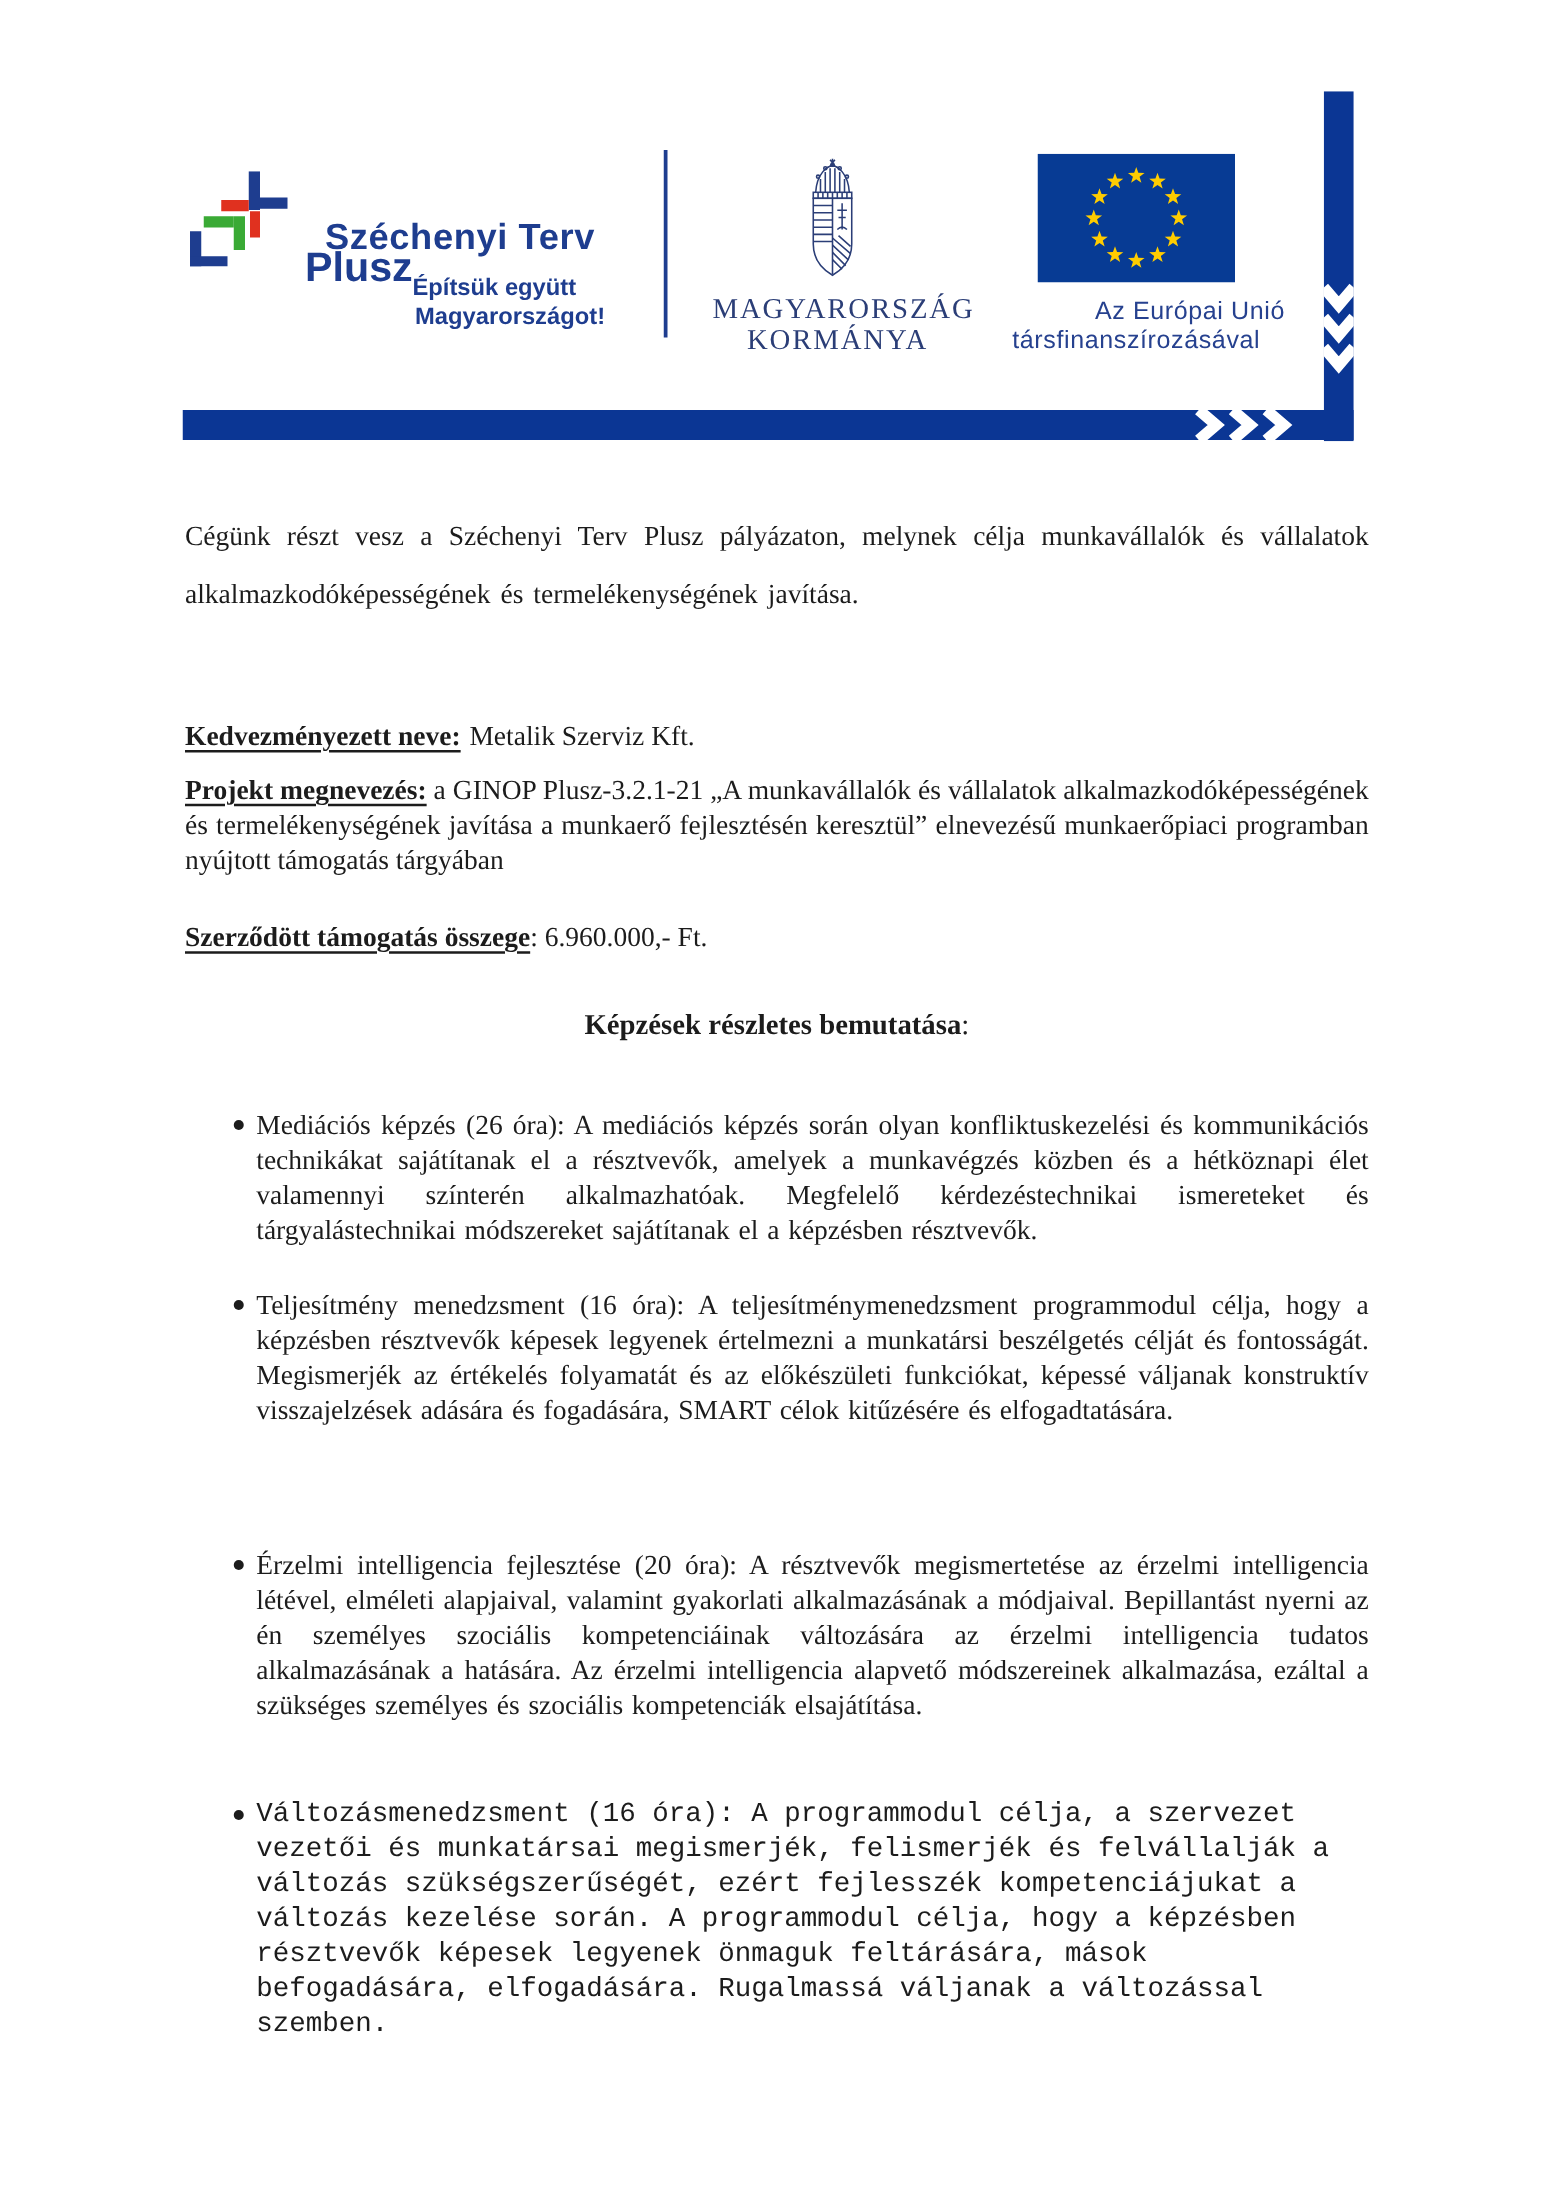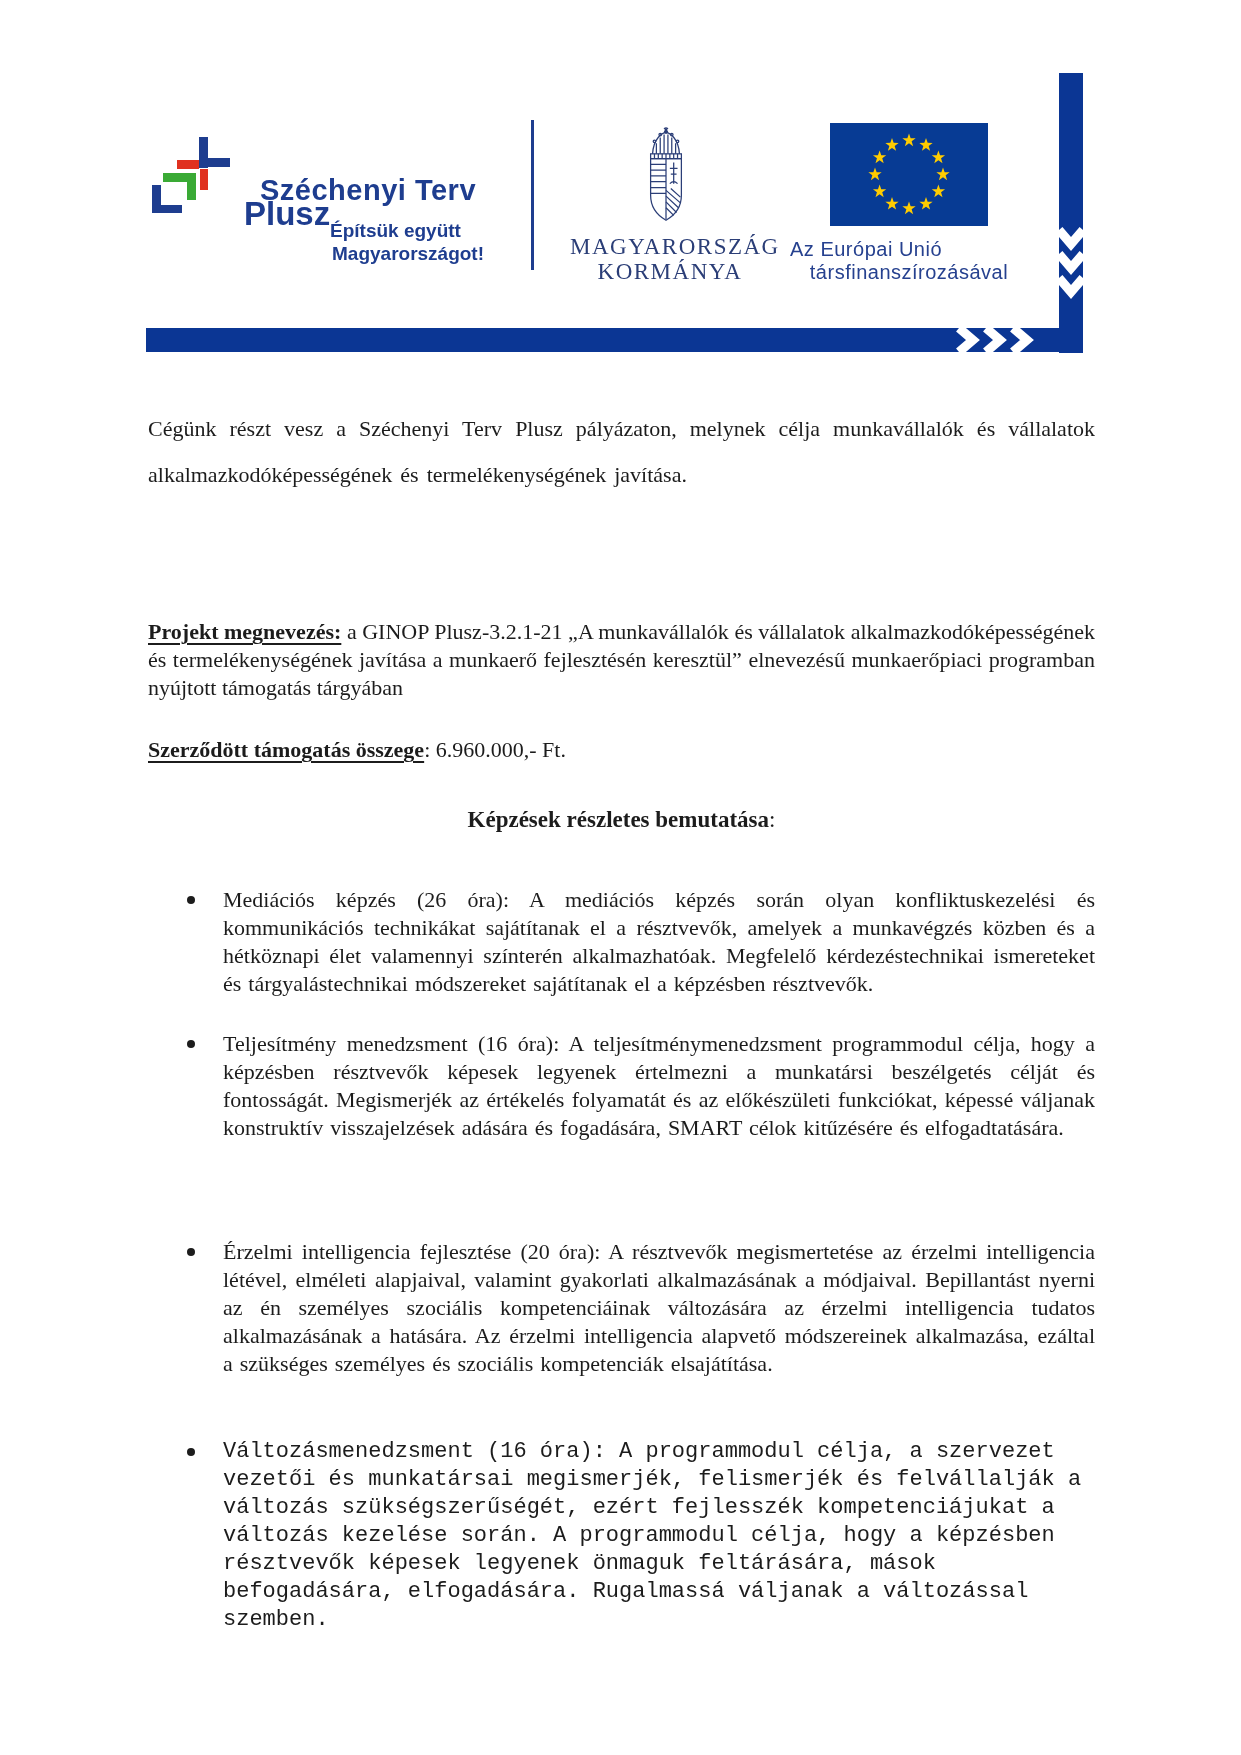--- a/index.html
+++ b/index.html
@@ -9,35 +9,35 @@
   }
   
   .abs { position:absolute; }
   .szp-title1 { left:244px; top:176px; font:bold 29px/1 "Liberation Sans","DejaVu Sans",sans-serif; color:#1e3d8f; letter-spacing:.5px; white-space:nowrap;margin-left:16px; }
   .szp-title2 { left:244px; top:197px; font:bold 33px/1 "Liberation Sans","DejaVu Sans",sans-serif; color:#1e3d8f; white-space:nowrap; }
   .szp-tag1   { left:330px; top:221px; font:bold 19px/1 "Liberation Sans","DejaVu Sans",sans-serif; color:#1e3d8f; white-space:nowrap; }
   .szp-tag2   { left:332px; top:244px; font:bold 19px/1 "Liberation Sans","DejaVu Sans",sans-serif; color:#1e3d8f; white-space:nowrap; }
   .divider { left:531px; top:120px; width:3px; height:150px; background:#1e3d8f; }
   .gov-line1 { left:570px; top:234px; width:200px; font:23px/1.1 "Liberation Serif","DejaVu Serif",serif; color:#2b3e77; letter-spacing:1.5px; }
   .gov-line2 { left:570px; top:259px; width:200px; text-align:center; font:23px/1.1 "Liberation Serif","DejaVu Serif",serif; color:#2b3e77; letter-spacing:1.5px; }
-  .eu-line1 { left:790px; top:238px; width:238px; text-align:left; font:20px/1.1 "Liberation Sans","DejaVu Sans",sans-serif; color:#26418f; letter-spacing:.5px; }
+  .eu-line1 { left:790px; top:238px; width:238px; text-align:right; font:20px/1.1 "Liberation Sans","DejaVu Sans",sans-serif; color:#26418f; letter-spacing:.5px; }
   .eu-line2 { left:790px; top:261px; width:238px; text-align:center; font:20px/1.1 "Liberation Sans","DejaVu Sans",sans-serif; color:#26418f; letter-spacing:.5px; }
   
   .block { position:absolute; left:148px; width:947px; font-size:22px; }
   .intro { top:384px; line-height:46px; text-align:justify; word-spacing:2.5px; }
   .benef { top:552px; line-height:30px; }
   .project { top:596px; line-height:28px; text-align:justify; }
   .amount { top:713px; line-height:30px; }
   .heading { top:788px; text-align:center; font-weight:bold; font-size:23px; }
   .lbl { font-weight:bold; text-decoration:underline; text-decoration-thickness:2px; text-underline-offset:4px; }
   .hd-u { text-decoration-thickness:2px; text-underline-offset:5px; }
   .hd-colon { font-weight:normal; }
   .benef .val { margin-left:7px; }
   .bullet { position:absolute; left:148px; width:947px; padding-left:0; box-sizing:border-box; font-size:22px; line-height:28px; }
-  .bullet .txt { display:block; margin-left:75px; }
+  .bullet .txt { display:block; margin-left:57px; }
   .bullet.just .txt { text-align:justify; word-spacing:1.5px; }
   .bullet .dot { position:absolute; left:39px; top:10px; width:8px; height:8px; border-radius:50%; background:#1c1c1c; }
   .b1 { top:886px; } .b2 { top:1030px; } .b3 { top:1238px; } .b4 { top:1438px;font-family:Liberation Mono, monospace; }
 </style>
 </head>
 <body>
 
 <div class="page">
 
   <div>
@@ -109,20 +109,21 @@
     </svg>
 
     <svg class="abs" style="left:146px;top:328px;" width="937" height="24" viewBox="0 0 937 24">
       <rect x="0" y="0" width="937" height="24" fill="#0b3694"></rect>
       <path d="M813,0 L827,12 L813,24 M840,0 L854,12 L840,24 M867,0 L881,12 L867,24" stroke="#ffffff" stroke-width="9" fill="none"></path>
     </svg>
   </div>
 
   <p class="block intro">Cégünk részt vesz a Széchenyi Terv Plusz pályázaton, melynek célja munkavállalók és vállalatok alkalmazkodóképességének és termelékenységének javítása.</p>
 
+  <p class="block benef"><span class="lbl">Kedvezményezett neve:</span><span class="val">Metalik Szerviz Kft.</span></p>
 
   <p class="block project"><span class="lbl">Projekt megnevezés:</span>
     <span>a GINOP Plusz-3.2.1-21 „A munkavállalók és vállalatok alkalmazkodóképességének és termelékenységének javítása a munkaerő fejlesztésén keresztül” elnevezésű munkaerőpiaci programban nyújtott támogatás tárgyában</span></p>
 
   <p class="block amount"><span class="lbl">Szerződött támogatás összege</span><span>: 6.960.000,- Ft.</span></p>
 
   <h2 class="block heading"><span class="hd-u">Képzések részletes bemutatása</span><span class="hd-colon">:</span></h2>
 
   <div class="bullet just b1">
     <span class="dot"></span>

